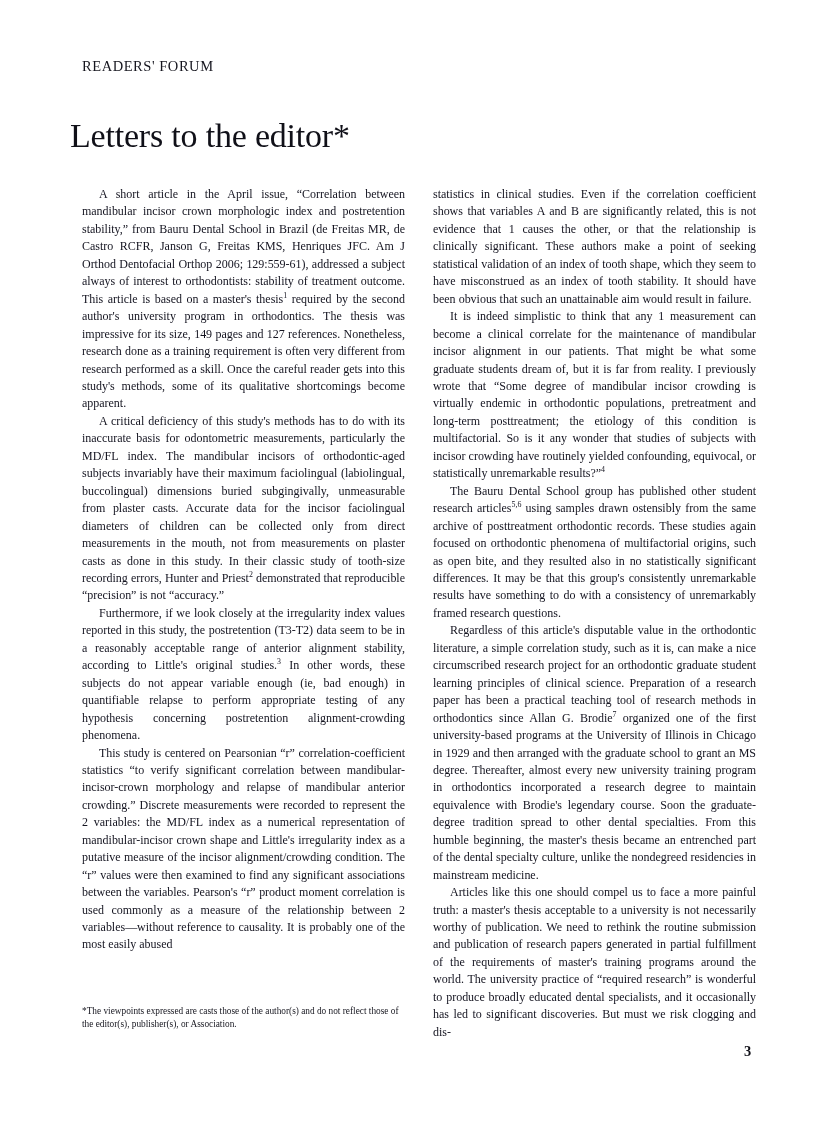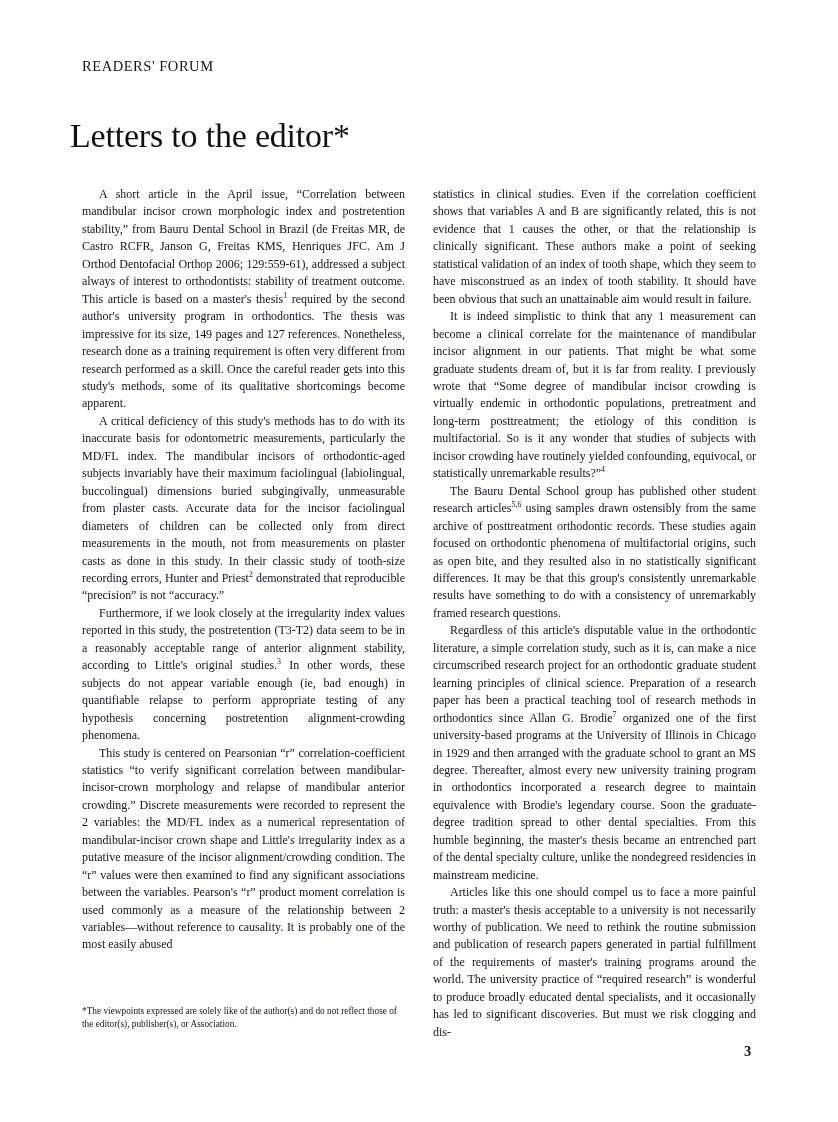--- a/index.html
+++ b/index.html
@@ -146,17 +146,17 @@
       <p class="body-par"><span>The Bauru Dental School group has published other student research articles</span><sup>5,6</sup><span> using samples drawn ostensibly from the same archive of posttreatment orthodontic records. These studies again focused on orthodontic phenomena of multifactorial origins, such as open bite, and they resulted also in no statistically significant differences. It may be that this group's consistently unremarkable results have something to do with a consistency of unremarkably framed research questions.</span></p>
 
       <p class="body-par"><span>Regardless of this article's disputable value in the orthodontic literature, a simple correlation study, such as it is, can make a nice circumscribed research project for an orthodontic graduate student learning principles of clinical science. Preparation of a research paper has been a practical teaching tool of research methods in orthodontics since Allan G. Brodie</span><sup>7</sup><span> organized one of the first university-based programs at the University of Illinois in Chicago in 1929 and then arranged with the graduate school to grant an MS degree. Thereafter, almost every new university training program in orthodontics incorporated a research degree to maintain equivalence with Brodie's legendary course. Soon the graduate-degree tradition spread to other dental specialties. From this humble beginning, the master's thesis became an entrenched part of the dental specialty culture, unlike the nondegreed residencies in mainstream medicine.</span></p>
 
       <p class="body-par">Articles like this one should compel us to face a more painful truth: a master's thesis acceptable to a university is not necessarily worthy of publication. We need to rethink the routine submission and publication of research papers generated in partial fulfillment of the requirements of master's training programs around the world. The university practice of “required research” is wonderful to produce broadly educated dental specialists, and it occasionally has led to significant discoveries. But must we risk clogging and dis-</p>
 
     </div>
 
   </div>
 
-  <div class="footnote">*The viewpoints expressed are solely like of the author(s) and do not reflect those of the editor(s), publisher(s), or Association.</div>
+  <div class="footnote">*The viewpoints expressed are casts those of the author(s) and do not reflect those of the editor(s), publisher(s), or Association.</div>
 
   <div class="folio">3</div>
 
 </div>
 
 </body></html>

